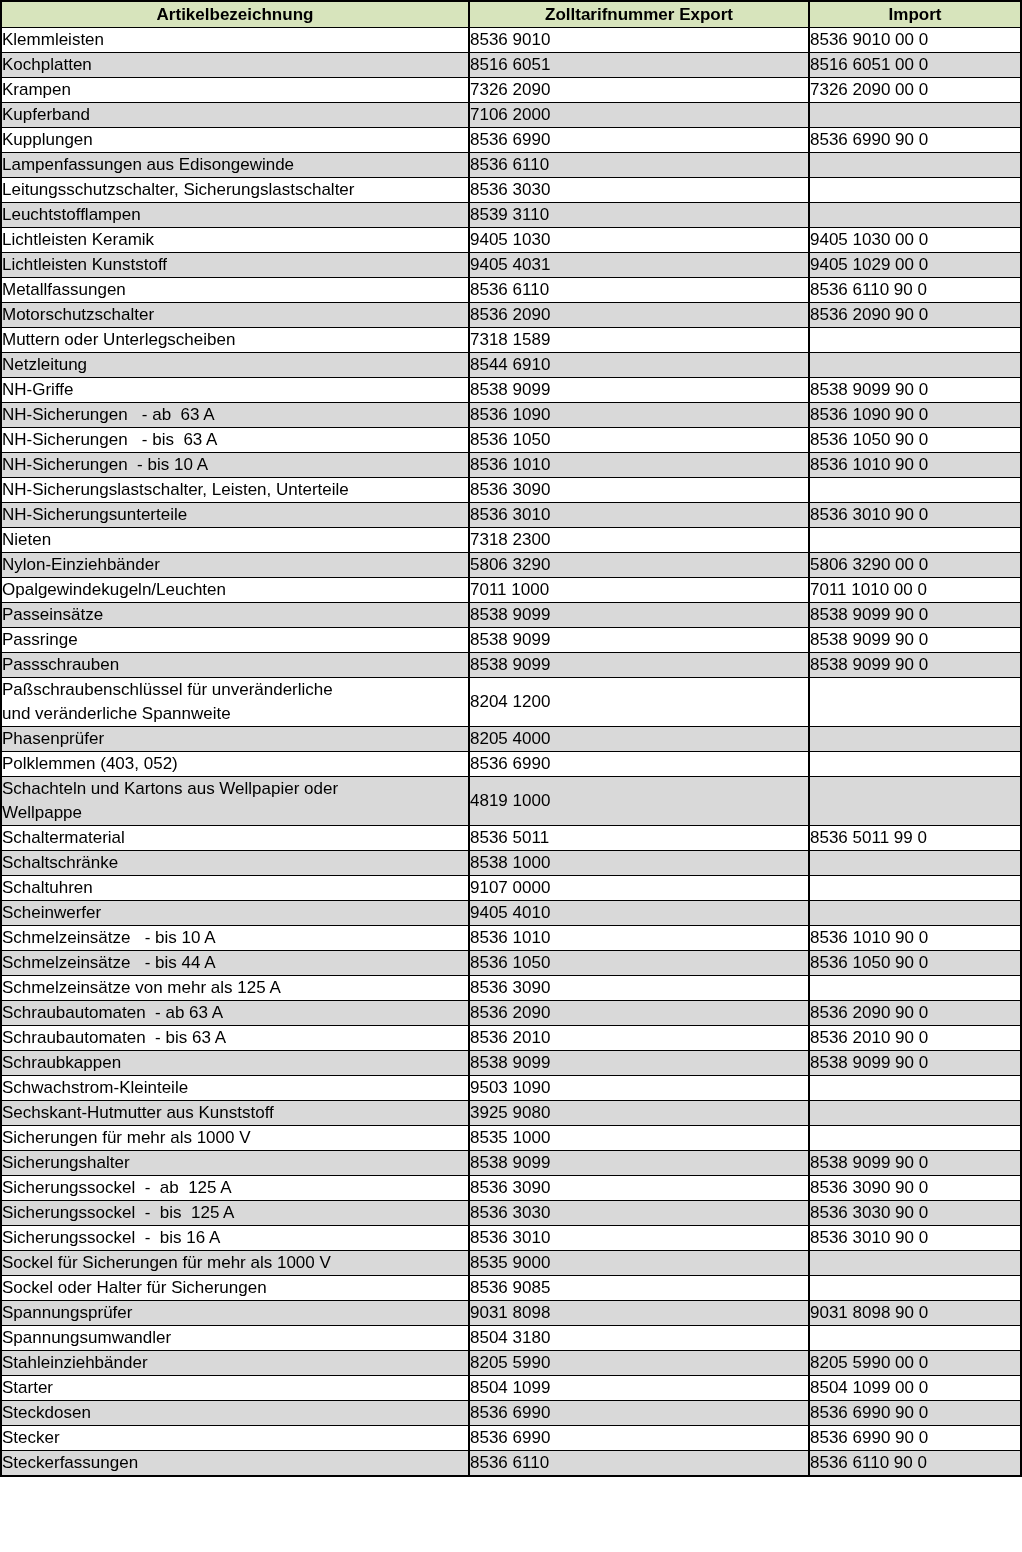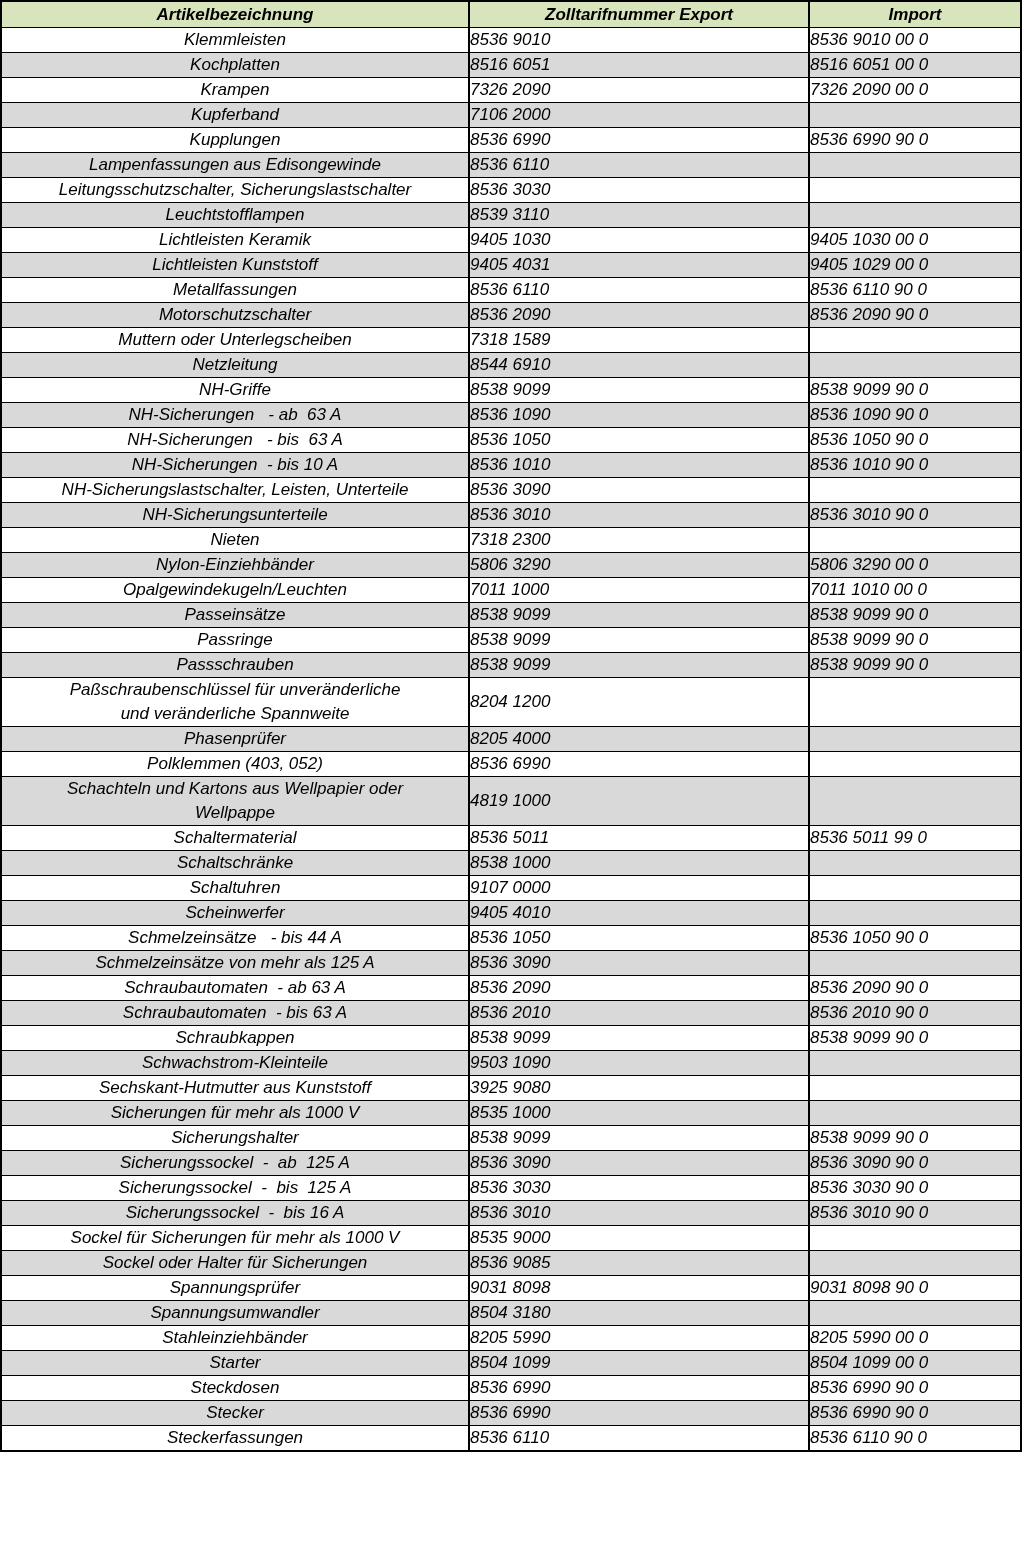--- a/index.html
+++ b/index.html
@@ -21,36 +21,35 @@
     border-bottom: 1px solid #000000;
     border-left: 2px solid #000000;
     border-right: 2px solid #000000;
     line-height: 24px;
     padding: 0;
     overflow: hidden;
     vertical-align: middle;
   }
   #tariff-table {
     border: 2px solid #000000;
-    font-style: italic;
   }
   #tariff-table thead th {
     background: #d7e4bc;
     font-weight: bold;
     text-align: center;
     height: 25px;
   }
   #tariff-table tbody tr:nth-child(even) td {
     background: #d9d9d9;
   }
   #tariff-table tbody tr:nth-child(odd) td {
     background: #ffffff;
   }
   td.col-artikel {
-    text-align: center;
+    text-align: left;
     padding-left: 4px;
     white-space: pre-wrap;
   }
   td.col-export {
   }
   td.col-import {
     text-align: left;
     padding-left: 3px;
     margin-left: 8px;
   }
@@ -239,20 +238,25 @@
         <td class="col-artikel">Schaltuhren</td>
         <td class="col-export">9107 0000</td>
         <td class="col-import"></td>
       </tr>
       <tr>
         <td class="col-artikel">Scheinwerfer</td>
         <td class="col-export">9405 4010</td>
         <td class="col-import"></td>
       </tr>
       <tr>
+        <td class="col-artikel">Schmelzeinsätze   - bis 10 A</td>
+        <td class="col-export">8536 1010</td>
+        <td class="col-import">8536 1010 90 0</td>
+      </tr>
+      <tr>
         <td class="col-artikel">Schmelzeinsätze   - bis 44 A</td>
         <td class="col-export">8536 1050</td>
         <td class="col-import">8536 1050 90 0</td>
       </tr>
       <tr>
         <td class="col-artikel">Schmelzeinsätze von mehr als 125 A</td>
         <td class="col-export">8536 3090</td>
         <td class="col-import"></td>
       </tr>
       <tr>

